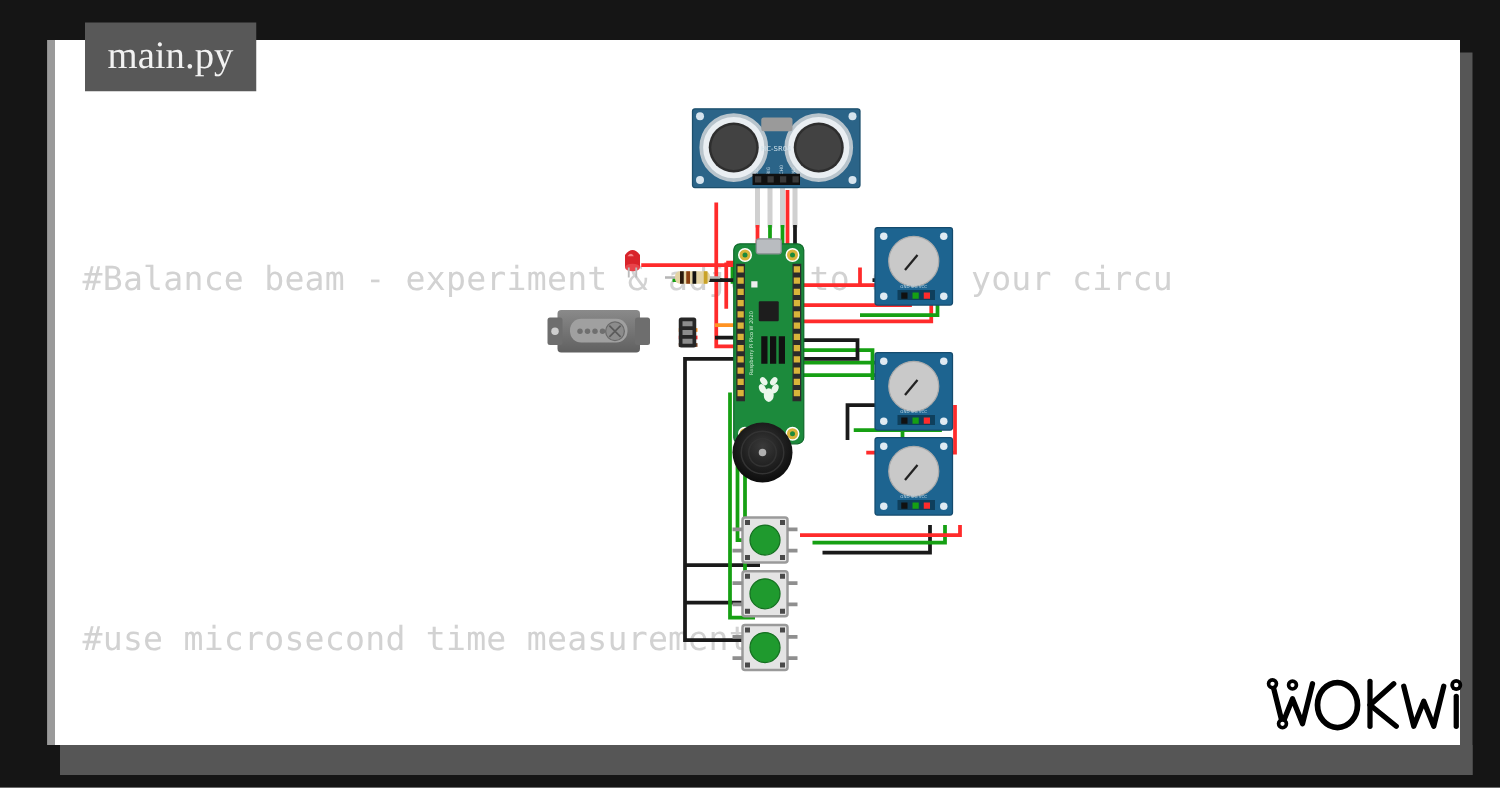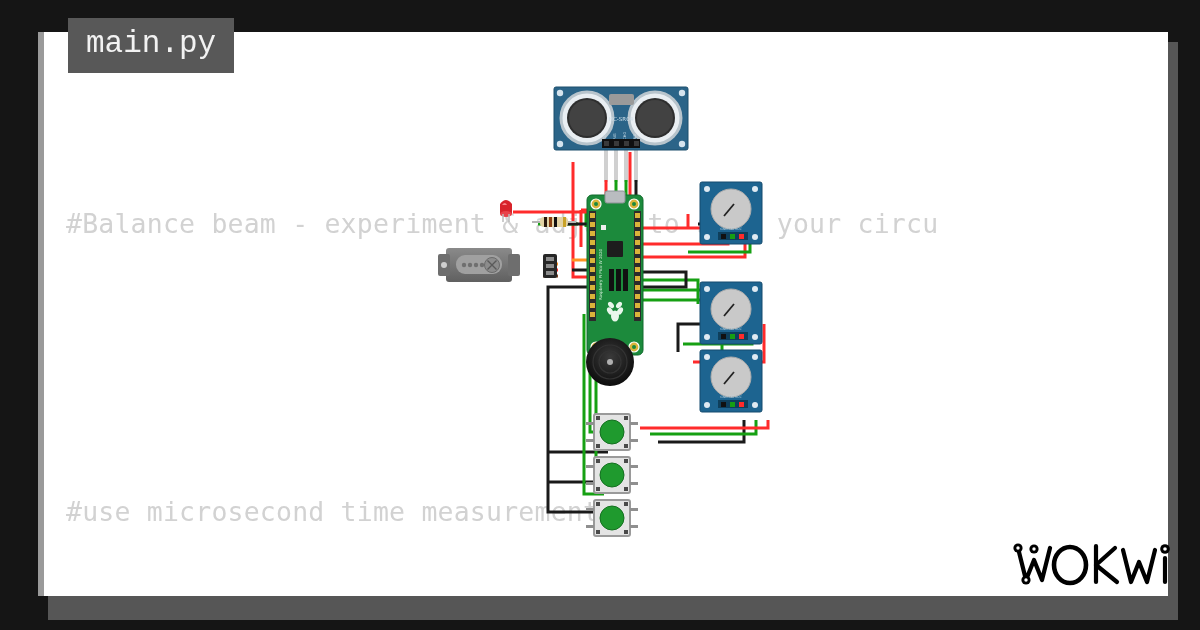--- a/index.html
+++ b/index.html
@@ -44,21 +44,21 @@
   #file-tab {
     position:absolute;
     left:68px; top:18px;
     padding:6px 18px 9px 18px;
     background:#585858;
     color:#f2f2f2;
     font-size:31px;
     line-height:40px;
     letter-spacing:0px;
     z-index:40;
-    font-family:Liberation Mono, monospace;
+    font-family:Liberation Serif, serif;
   }
 
   
   #code-layer {
     position:absolute;
     left:66px; top:104px;
     width:1110px;
     z-index:5;
     font-family:"DejaVu Sans Mono", monospace;
     font-size:26.5px;

